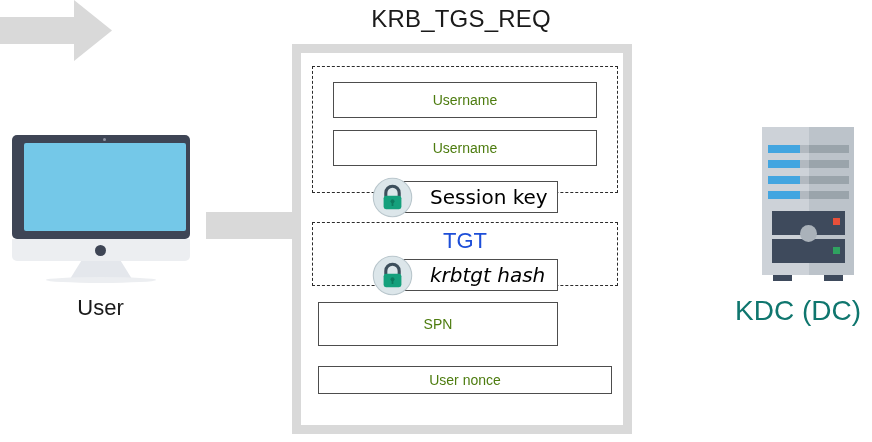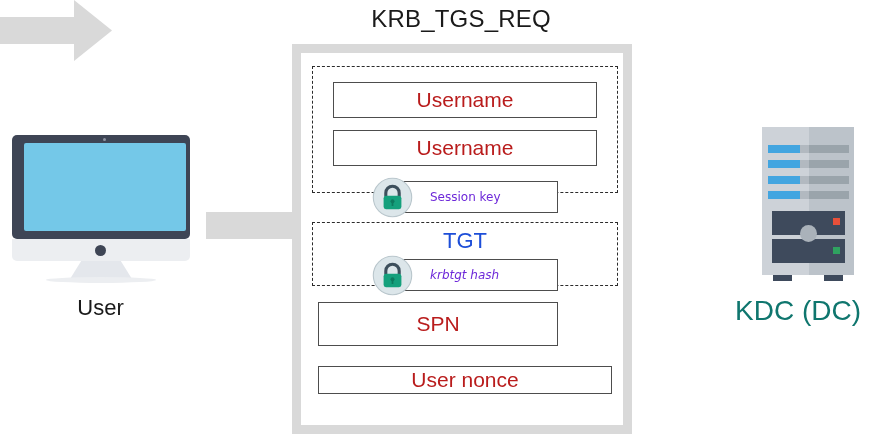--- a/index.html
+++ b/index.html
@@ -62,22 +62,22 @@
   }
 
   .field-box {
     position: absolute;
     box-sizing: border-box;
     border: 1.6px solid #4d4d4d;
     background: #ffffff;
     display: flex;
     align-items: center;
     justify-content: center;
-    font-size: 21px;
-    color: #b91c1c;
+    font-size: 14px;
+    color: #4d7c0f;
   }
 
   #field-username   { left: 333px; top: 82px;  width: 264px; height: 36px; }
   #field-timestamp  { left: 333px; top: 130px; width: 264px; height: 36px; }
   #field-spn        { left: 318px; top: 302px; width: 240px; height: 44px; }
   #field-user-nonce { left: 318px; top: 366px; width: 294px; height: 28px; }
 
   #tgt-label {
     position: absolute;
     left: 312px;
@@ -103,22 +103,22 @@
     top: 0;
     width: 163px;
     height: 32px;
     box-sizing: border-box;
     border: 1.4px solid #4d4d4d;
     background: #ffffff;
     display: flex;
     align-items: center;
     padding-left: 34px;
     font-family: "DejaVu Sans", sans-serif;
-    font-size: 12px;
-    color: #6d28d9;
+    font-size: 20px;
+    color: #000000;
   }
 
   .lock-icon {
     position: absolute;
     left: 0;
     top: -4px;
     width: 41px;
     height: 41px;
     z-index: 3;
   }

